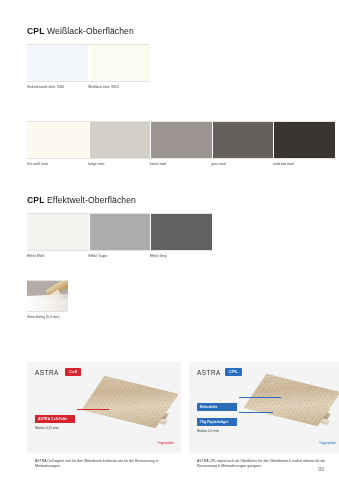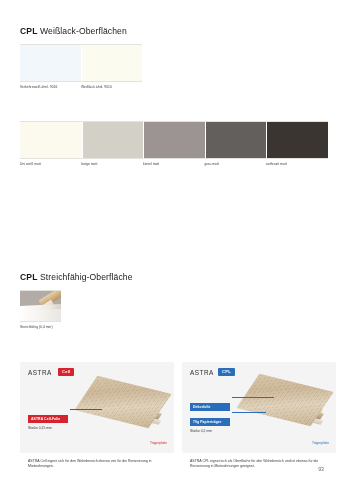--- a/index.html
+++ b/index.html
@@ -15,21 +15,21 @@
   
   .sec-head {
     font-size: 8.6px;
     letter-spacing: 0.1px;
     white-space: nowrap;
     color: #1a1a1a;
   }
   .sec-head .cpl { font-weight: 700; }
   .sec-head .rest { font-weight: 400; }
 
-  .sec { position: absolute; left: 20px; }
+  .sec { position: absolute; left: 27px; }
 
   
   .strip { display: flex; }
   .sw { position: relative; }
   .sw-chip {
     width: 100%;
     border-top: 0.6px solid #e2e2de;
     border-bottom: 0.6px solid #e2e2de;
   }
   .sw + .sw .sw-chip { border-left: 0.6px solid #ffffff; }
@@ -193,25 +193,41 @@
         <div class="sw-chip" style="height:38px;background:#625f5c;"></div>
         <div class="sw-cap">grau matt</div>
       </div>
       <div class="sw" style="width:61.5px;">
         <div class="sw-chip" style="height:38px;background:#3b3531;"></div>
         <div class="sw-cap">anthrazit matt</div>
       </div>
     </div>
   </div>
 
+  <div class="sec" style="top:195px;">
+    <div class="sec-head">
+      <span class="cpl">CPL</span><span class="rest"> Effektwelt-Oberflächen</span>
+    </div>
+    <div class="strip" style="margin-top:8px;">
+      <div class="sw" style="width:61.5px;">
+        <div class="sw-chip tex" style="height:38px;background:#f3f2ee;"></div>
+        <div class="sw-cap">Effekt Weiß</div>
+      </div>
+      <div class="sw" style="width:61.5px;">
+        <div class="sw-chip tex" style="height:38px;background:#adadab;"></div>
+        <div class="sw-cap">Effekt Taupe</div>
+      </div>
+      <div class="sw" style="width:61.5px;">
+        <div class="sw-chip tex" style="height:38px;background:#5f6260;"></div>
+        <div class="sw-cap">Effekt Grey</div>
+      </div>
+    </div>
+  </div>
 
   <div class="sec" style="top:272px;">
-    <div class="sec-head">
-      <span class="cpl">CPL</span><span class="rest"> Streichfähig-Oberfläche</span>
-    </div>
     <div class="strip" style="margin-top:8px;">
       <div class="sw" style="width:41px;">
         <div class="sw-chip paint-chip" style="height:32px;background:#b3aca6;">
           <div class="brush-handle"></div>
           <div class="brush-head"></div>
           <div class="paint-wipe"></div>
         </div>
         <div class="sw-cap">Streichfähig (0,4 mm)</div>
       </div>
     </div>

